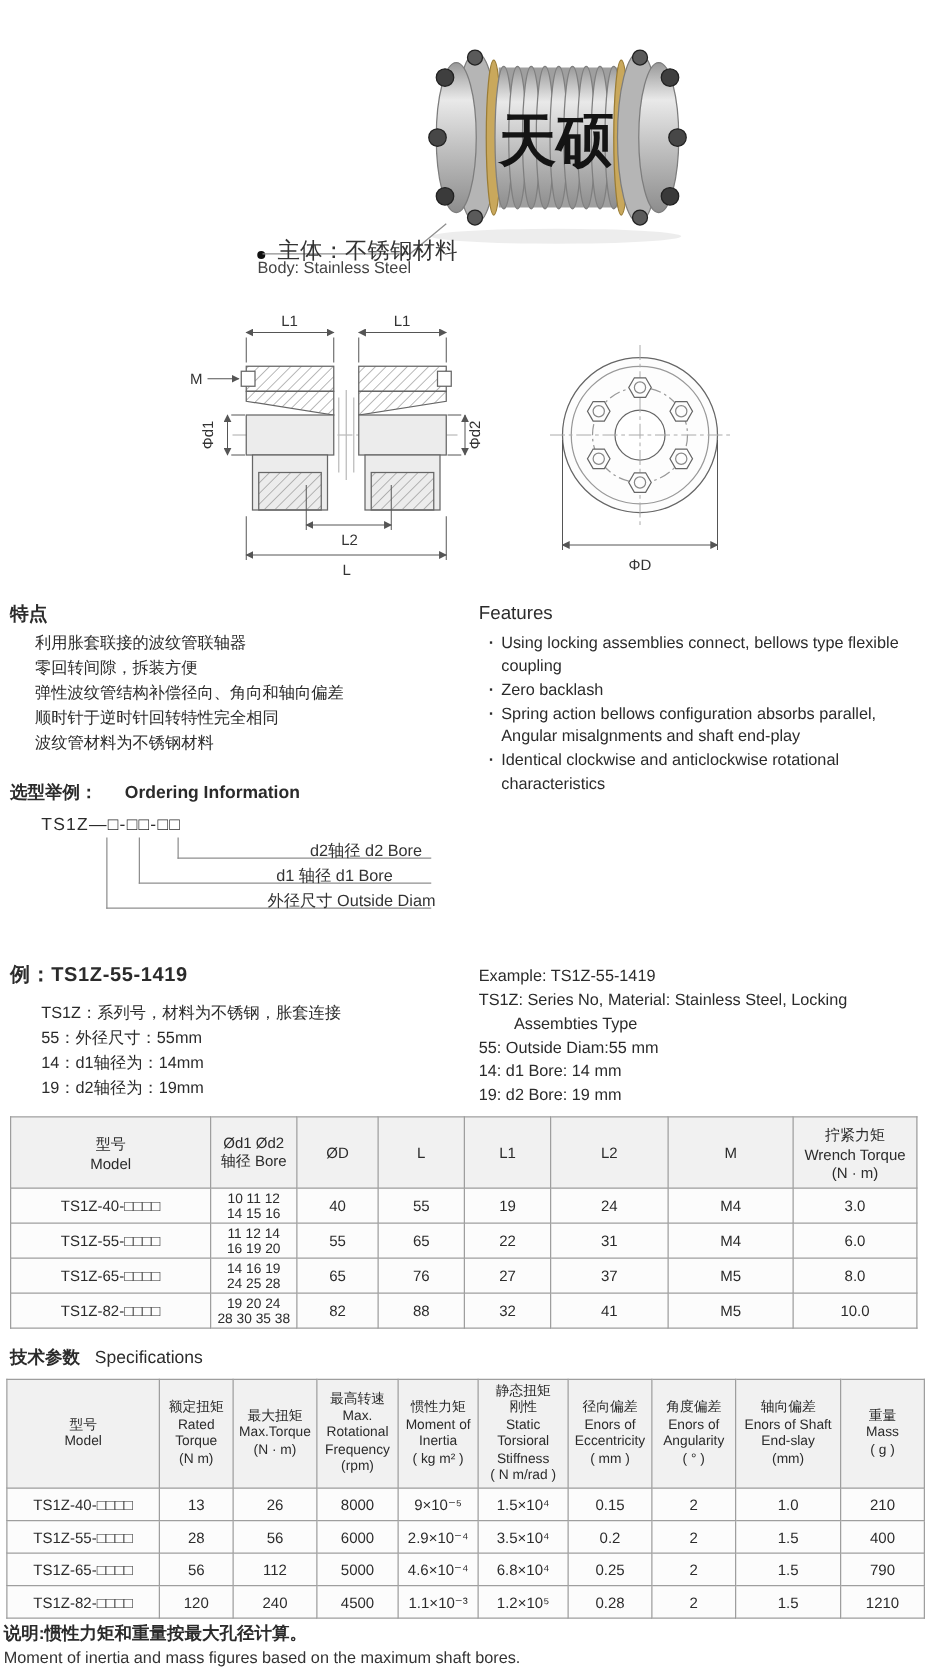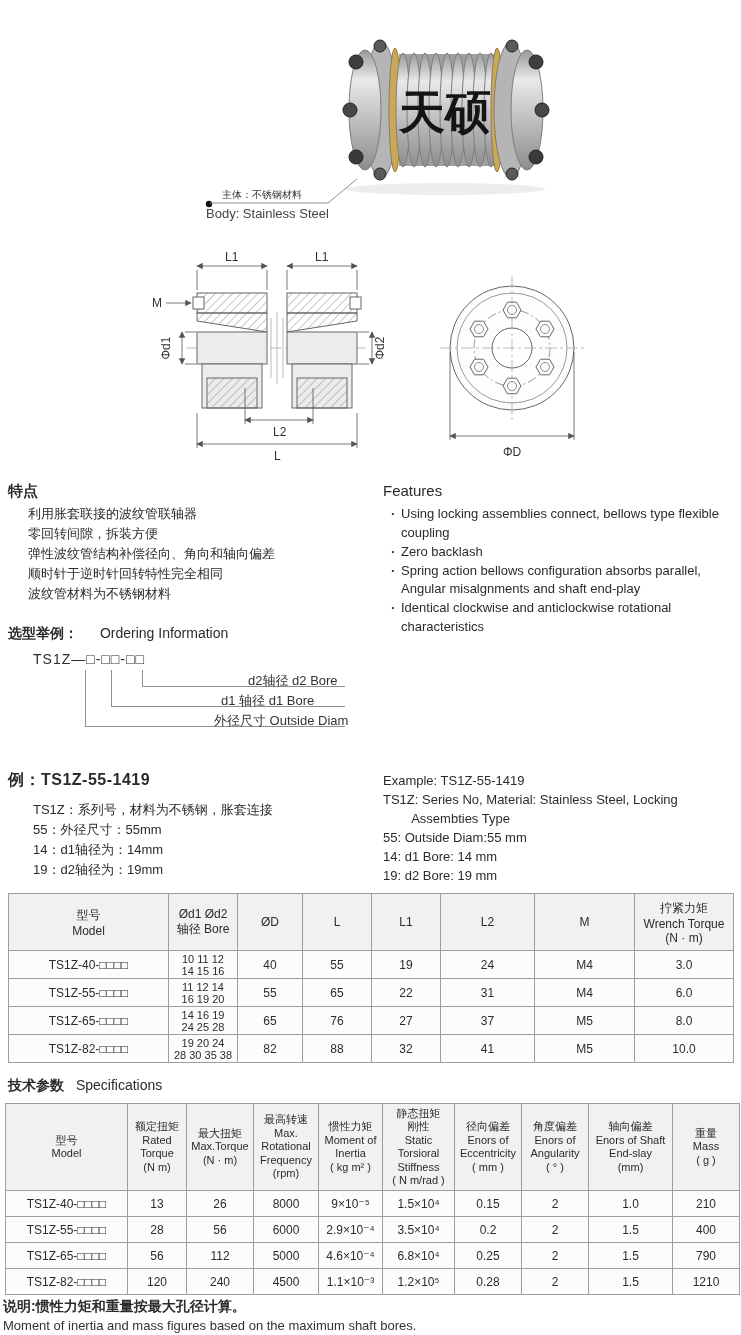--- a/index.html
+++ b/index.html
@@ -3,40 +3,40 @@
 <meta charset="utf-8">
 <style>
   * { margin:0; padding:0; box-sizing:border-box; }
   html,body { background:#ffffff; }
   body { font-family:"Liberation Sans","DejaVu Sans",sans-serif; color:#2b2b2b; }
   .page { position:relative; width:741px; height:1335px; background:#fff; overflow:hidden; }
 
   
   .photo-svg { position:absolute; left:325px; top:22px; }
   .callout-line-svg { position:absolute; left:200px; top:175px; }
-  .callout-zh { position:absolute; left:222px; top:188px; font-size:10px; color:#333; }
+  .callout-zh { position:absolute; left:222px; top:188px; font-size:18px; color:#333; }
   .callout-en { position:absolute; left:206px; top:206px; font-size:13px; color:#444; }
 
   
   .drawing-svg { position:absolute; left:150px; top:248px; }
   .dim-label { font-size:12px; fill:#333; font-family:"Liberation Sans","DejaVu Sans",sans-serif; }
 
   
   .feat-title-zh { position:absolute; left:8px; top:482px; font-size:15px; font-weight:bold; }
   .feat-list-zh { position:absolute; left:28px; top:504px; font-size:13px; }
   .feat-list-zh > div { line-height:20px; }
   .feat-title-en { position:absolute; left:383px; top:482px; font-size:15px; }
   .feat-list-en { position:absolute; left:390px; top:505px; width:345px; font-size:13px; }
   .feat-list-en > div { position:relative; padding-left:11px; line-height:18.5px; margin-bottom:0.5px; }
   .feat-list-en > div::before { content:"\00B7"; position:absolute; left:1px; font-weight:bold; }
 
   
   .order-title { position:absolute; left:8px; top:625px; font-size:14px; }
   .order-title .zh { font-weight:bold; }
-  .order-title .en { margin-left:18px; font-weight:normal; }
+  .order-title .en { margin-left:18px; font-weight:bold; }
   .order-code { position:absolute; left:33px; top:651px; font-size:14px; letter-spacing:1px; }
   .lshape { position:absolute; border-left:1px solid #8f8f8f; border-bottom:1px solid #8f8f8f; }
   .order-callout { position:absolute; font-size:13px; color:#333; }
 
   
   .ex-title { position:absolute; left:8px; top:770px; font-size:16px; font-weight:bold; letter-spacing:0.5px; }
   .ex-list-zh { position:absolute; left:33px; top:800px; font-size:13px; }
   .ex-list-zh > div { line-height:20px; white-space:pre; }
   .ex-list-en { position:absolute; left:383px; top:771px; font-size:13px; }
   .ex-list-en > div { line-height:19px; white-space:pre; }

